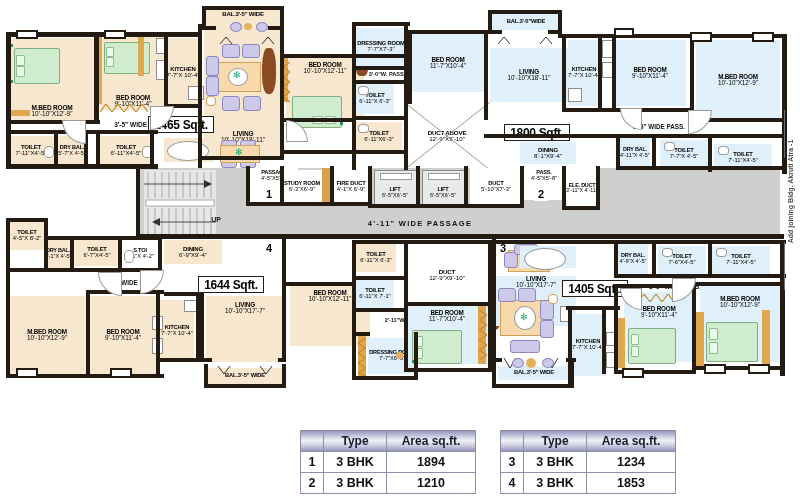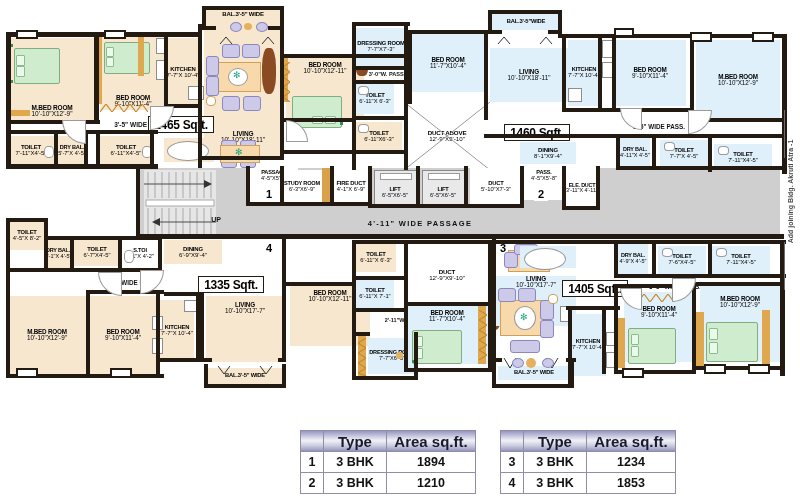--- a/index.html
+++ b/index.html
@@ -63,21 +63,21 @@
 
   
   .xh{position:absolute;}
 
   
   #legend{position:absolute;left:0;top:420px;width:800px;height:84px;}
   table.lt{position:absolute;border-collapse:collapse;font-weight:bold;}
   table.lt td,table.lt th{border:1px solid #8e8ea8;text-align:center;
       font-size:12.5px;padding:0;height:20px;color:#111;}
   table.lt thead th{background:linear-gradient(180deg,#9b9bc4 0%,#f2f2f8 45%,#c9c9de 72%,#8f8fba 100%);
-      color:#1a1a2e;font-size:15px;}
+      color:#1a1a2e;font-size:12px;}
   table.lt tbody td{background:#ffffff;}
   .c-no{width:22px;}
   .c-ty{width:62px;}
   .c-ar{width:88px;}
 
   
   #vtext{position:absolute;left:775px;top:110px;width:20px;height:180px;}
   #vtext span{position:absolute;left:-70px;top:78px;width:170px;
       transform:rotate(-90deg);font-size:7px;font-weight:bold;color:#4a4a4a;
       text-align:center;white-space:nowrap;}
@@ -266,21 +266,21 @@
     <div class="nm">TOILET</div>
     <div class="dim">7'-7"X 4'-5"</div>
   </div>
   <div class="rm blue" style="left:714px;top:144px;width:58px;height:28px;font-size:5.8px;">
     <div class="nm">TOILET</div>
     <div class="dim">7'-11"X4'-5"</div>
   </div>
   <div class="san" style="left:664px;top:142px;width:9px;height:7px;"></div>
   <div class="san" style="left:718px;top:146px;width:9px;height:7px;"></div>
 
-  <div class="areatag" style="left:504px;top:124px;width:66px;height:17px;font-size:12px;">1460 Sqft.</div>
+  <div class="areatag" style="left:504px;top:124px;width:66px;height:17px;font-size:12px;">1800 Sqft.</div>
 
   <div class="rm white" style="left:404px;top:102px;width:86px;height:68px;font-size:6.2px;">
     <div class="nm">DUCT ABOVE</div>
     <div class="dim">12'-9"X9'-10"</div>
   </div>
   <div class="xh" style="left:404px;top:102px;width:86px;height:68px;">
     <svg width="86" height="68">
       <line x1="0" y1="0" x2="86" y2="68" stroke="#9a9a9a" stroke-width="1"></line>
       <line x1="86" y1="0" x2="0" y2="68" stroke="#9a9a9a" stroke-width="1"></line>
     </svg>
@@ -389,21 +389,21 @@
 
   <div class="rm beige" style="left:164px;top:240px;width:58px;height:24px;font-size:6px;">
     <div class="nm">DINING</div>
     <div class="dim">6'-9"X9'-4"</div>
   </div>
 
   <div class="unum" style="left:262px;top:240px;width:14px;height:15px;font-size:11px;">4</div>
 
   <div class="ftxt" style="left:72px;top:280px;width:120px;font-size:6.3px;color:#111;">3'-5" WIDE PASS.</div>
 
-  <div class="areatag" style="left:198px;top:276px;width:66px;height:17px;font-size:12px;">1335 Sqft.</div>
+  <div class="areatag" style="left:198px;top:276px;width:66px;height:17px;font-size:12px;">1644 Sqft.</div>
 
   <div class="rm beige" style="left:8px;top:296px;width:78px;height:78px;font-size:6.3px;">
     <div class="nm">M.BED ROOM</div>
     <div class="dim">10'-10"X12'-9"</div>
   </div>
   <div class="rm beige" style="left:90px;top:296px;width:66px;height:78px;font-size:6.3px;">
     <div class="nm">BED ROOM</div>
     <div class="dim">9'-10"X11'-4"</div>
   </div>
   <div class="rm beige" style="left:160px;top:300px;width:34px;height:62px;font-size:5.8px;">

